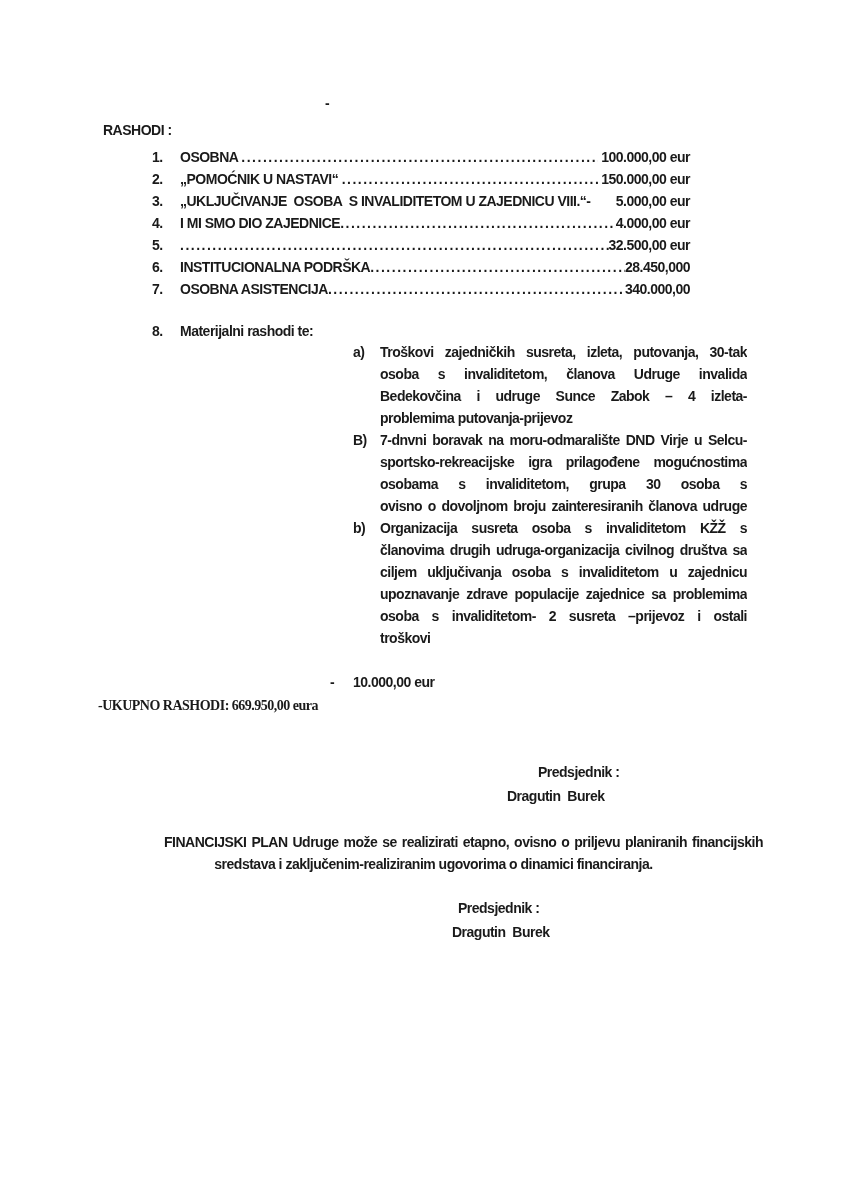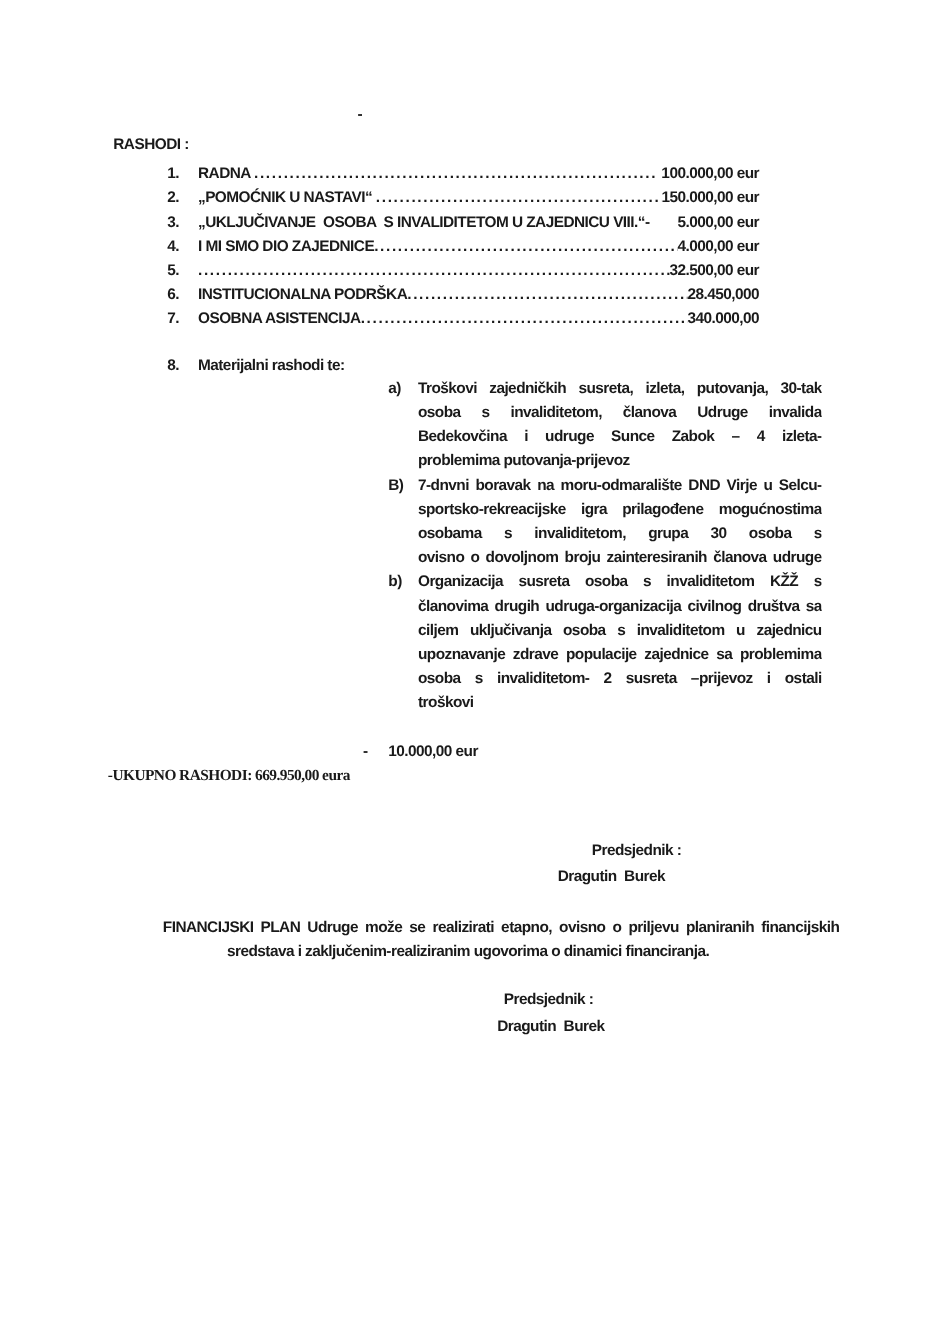--- a/index.html
+++ b/index.html
@@ -47,37 +47,37 @@
 
   .total-line { left:98px; top:695px; line-height:22px;font-family:Liberation Serif, serif; }
 
   .sig { line-height:22px; white-space:pre;text-align:right; }
   .sig1-title { left:538px; top:761px; }
   .sig1-name  { left:507px; top:785px; }
   .sig2-title { left:458px; top:897px; }
   .sig2-name  { left:452px; top:921px; }
 
   .paragraph { left:88px; top:831px; width:675px; }
-  .para-line { line-height:22px; height:22px; overflow:hidden; }
+  .para-line { line-height:22px; height:22px; overflow:hidden;margin-left:16px; }
   .para-line.first { text-indent:60px; text-align:justify; text-align-last:justify; }
   .para-line.rest { text-align:center; }
 </style>
 </head>
 <body>
 
 <div class="page">
 
   <div class="abs top-dash">-</div>
 
   <div class="abs heading">RASHODI :</div>
 
   <div class="abs expenses">
     <div class="exp-row">
       <span class="exp-num">1.</span>
-      <span class="exp-label">RADNA </span>
+      <span class="exp-label">OSOBNA </span>
       <span class="exp-dots">............................................................................................................................</span>
       <span class="exp-value"> 100.000,00 eur</span>
     </div>
     <div class="exp-row">
       <span class="exp-num">2.</span>
       <span class="exp-label">„POMOĆNIK U NASTAVI“ </span>
       <span class="exp-dots">............................................................................................................................</span>
       <span class="exp-value">150.000,00 eur</span>
     </div>
     <div class="exp-row">

